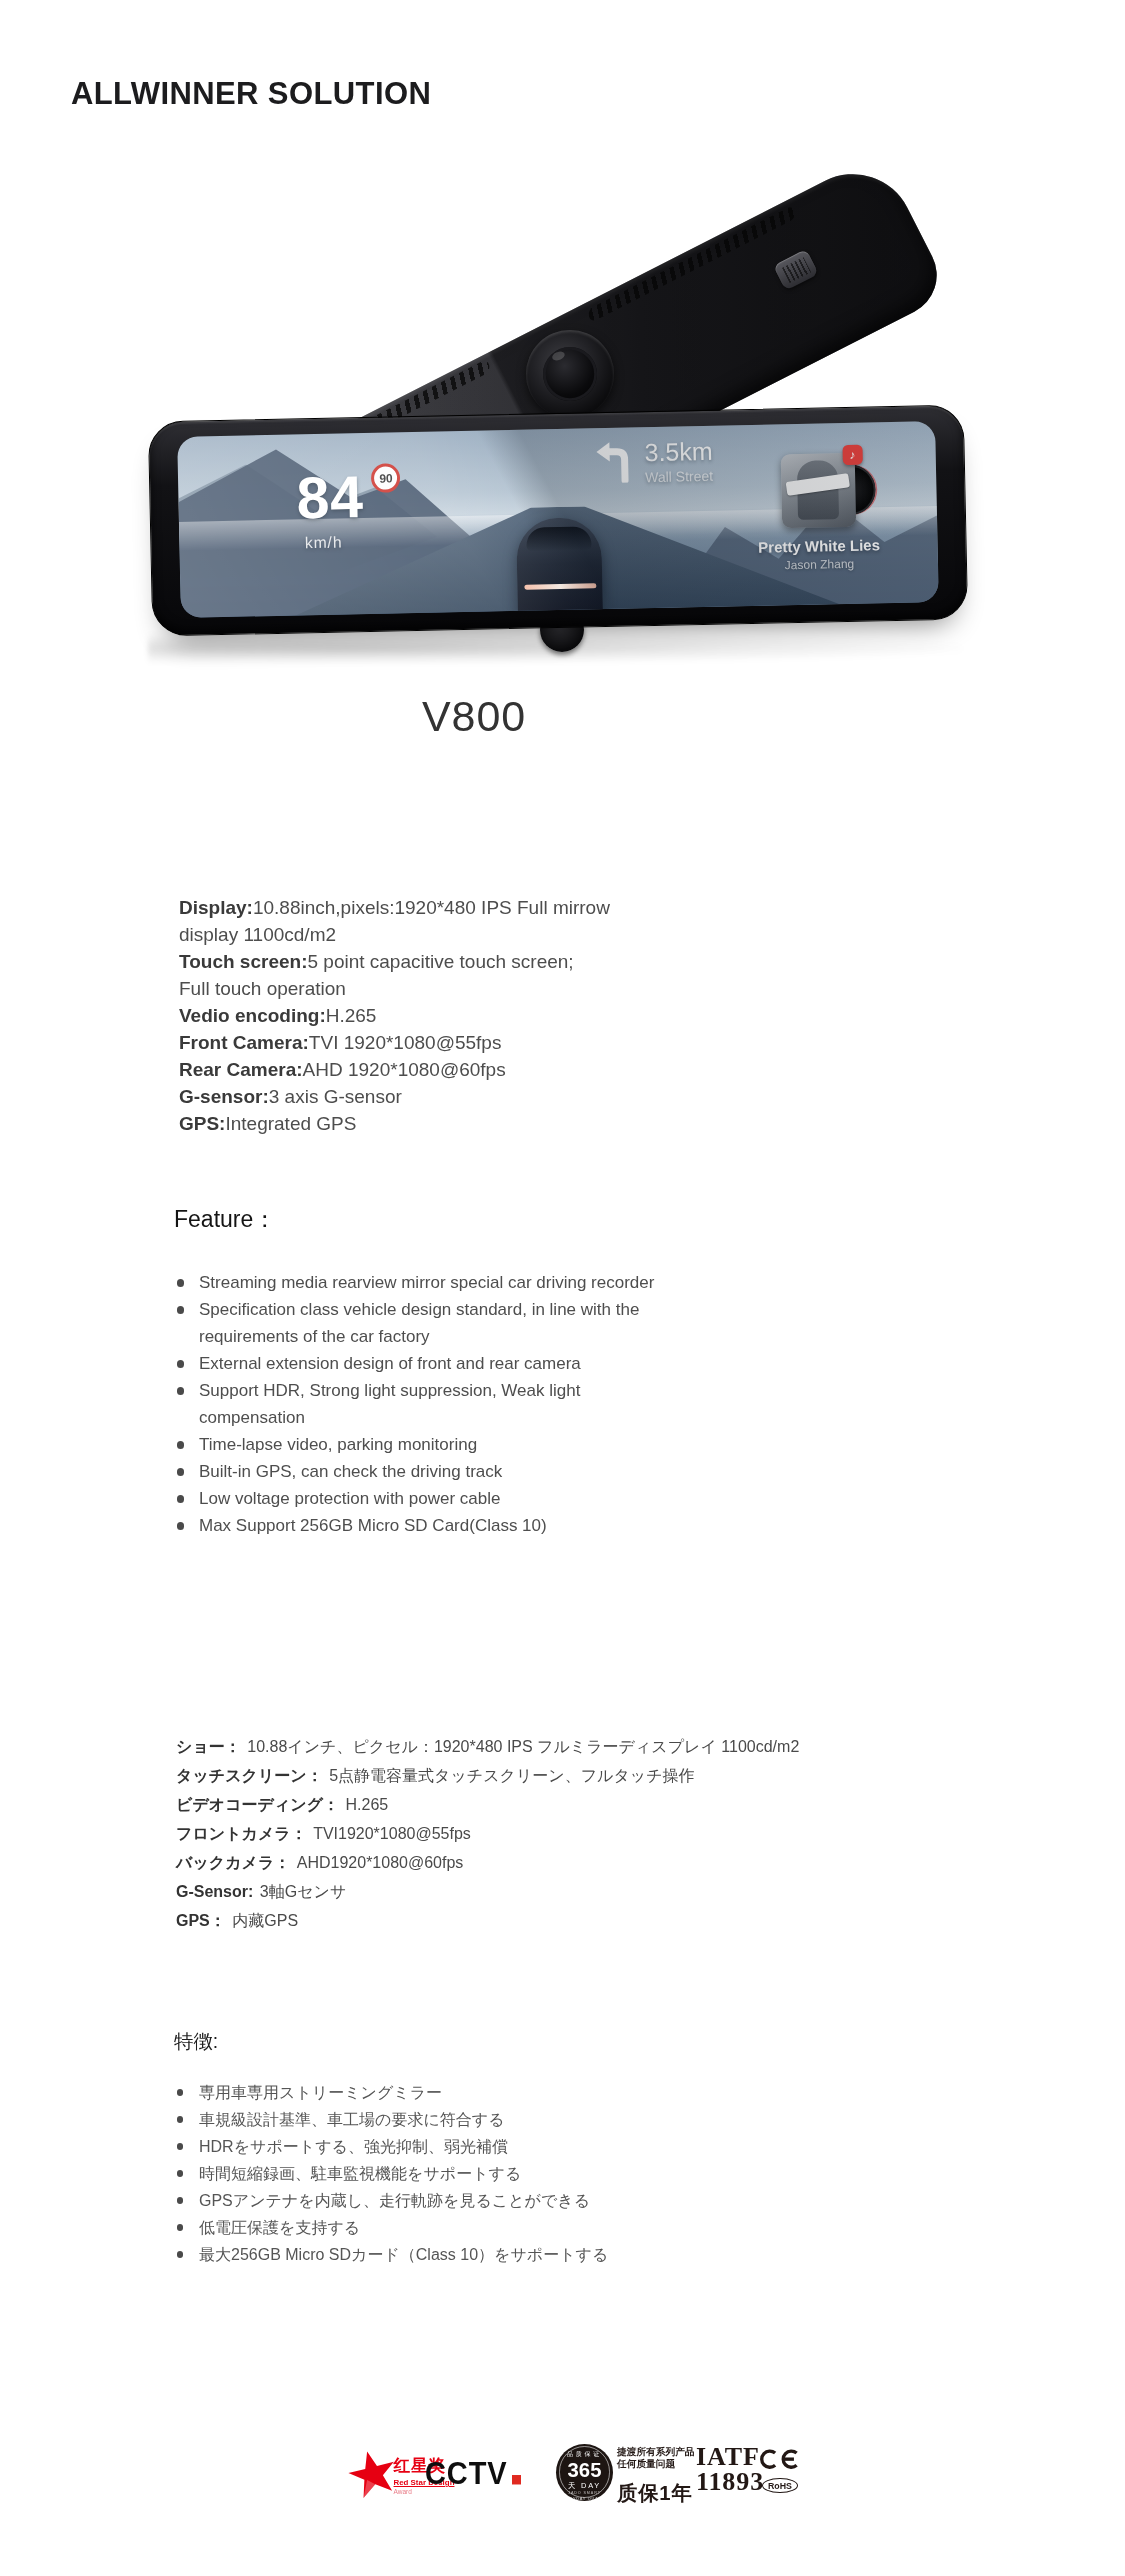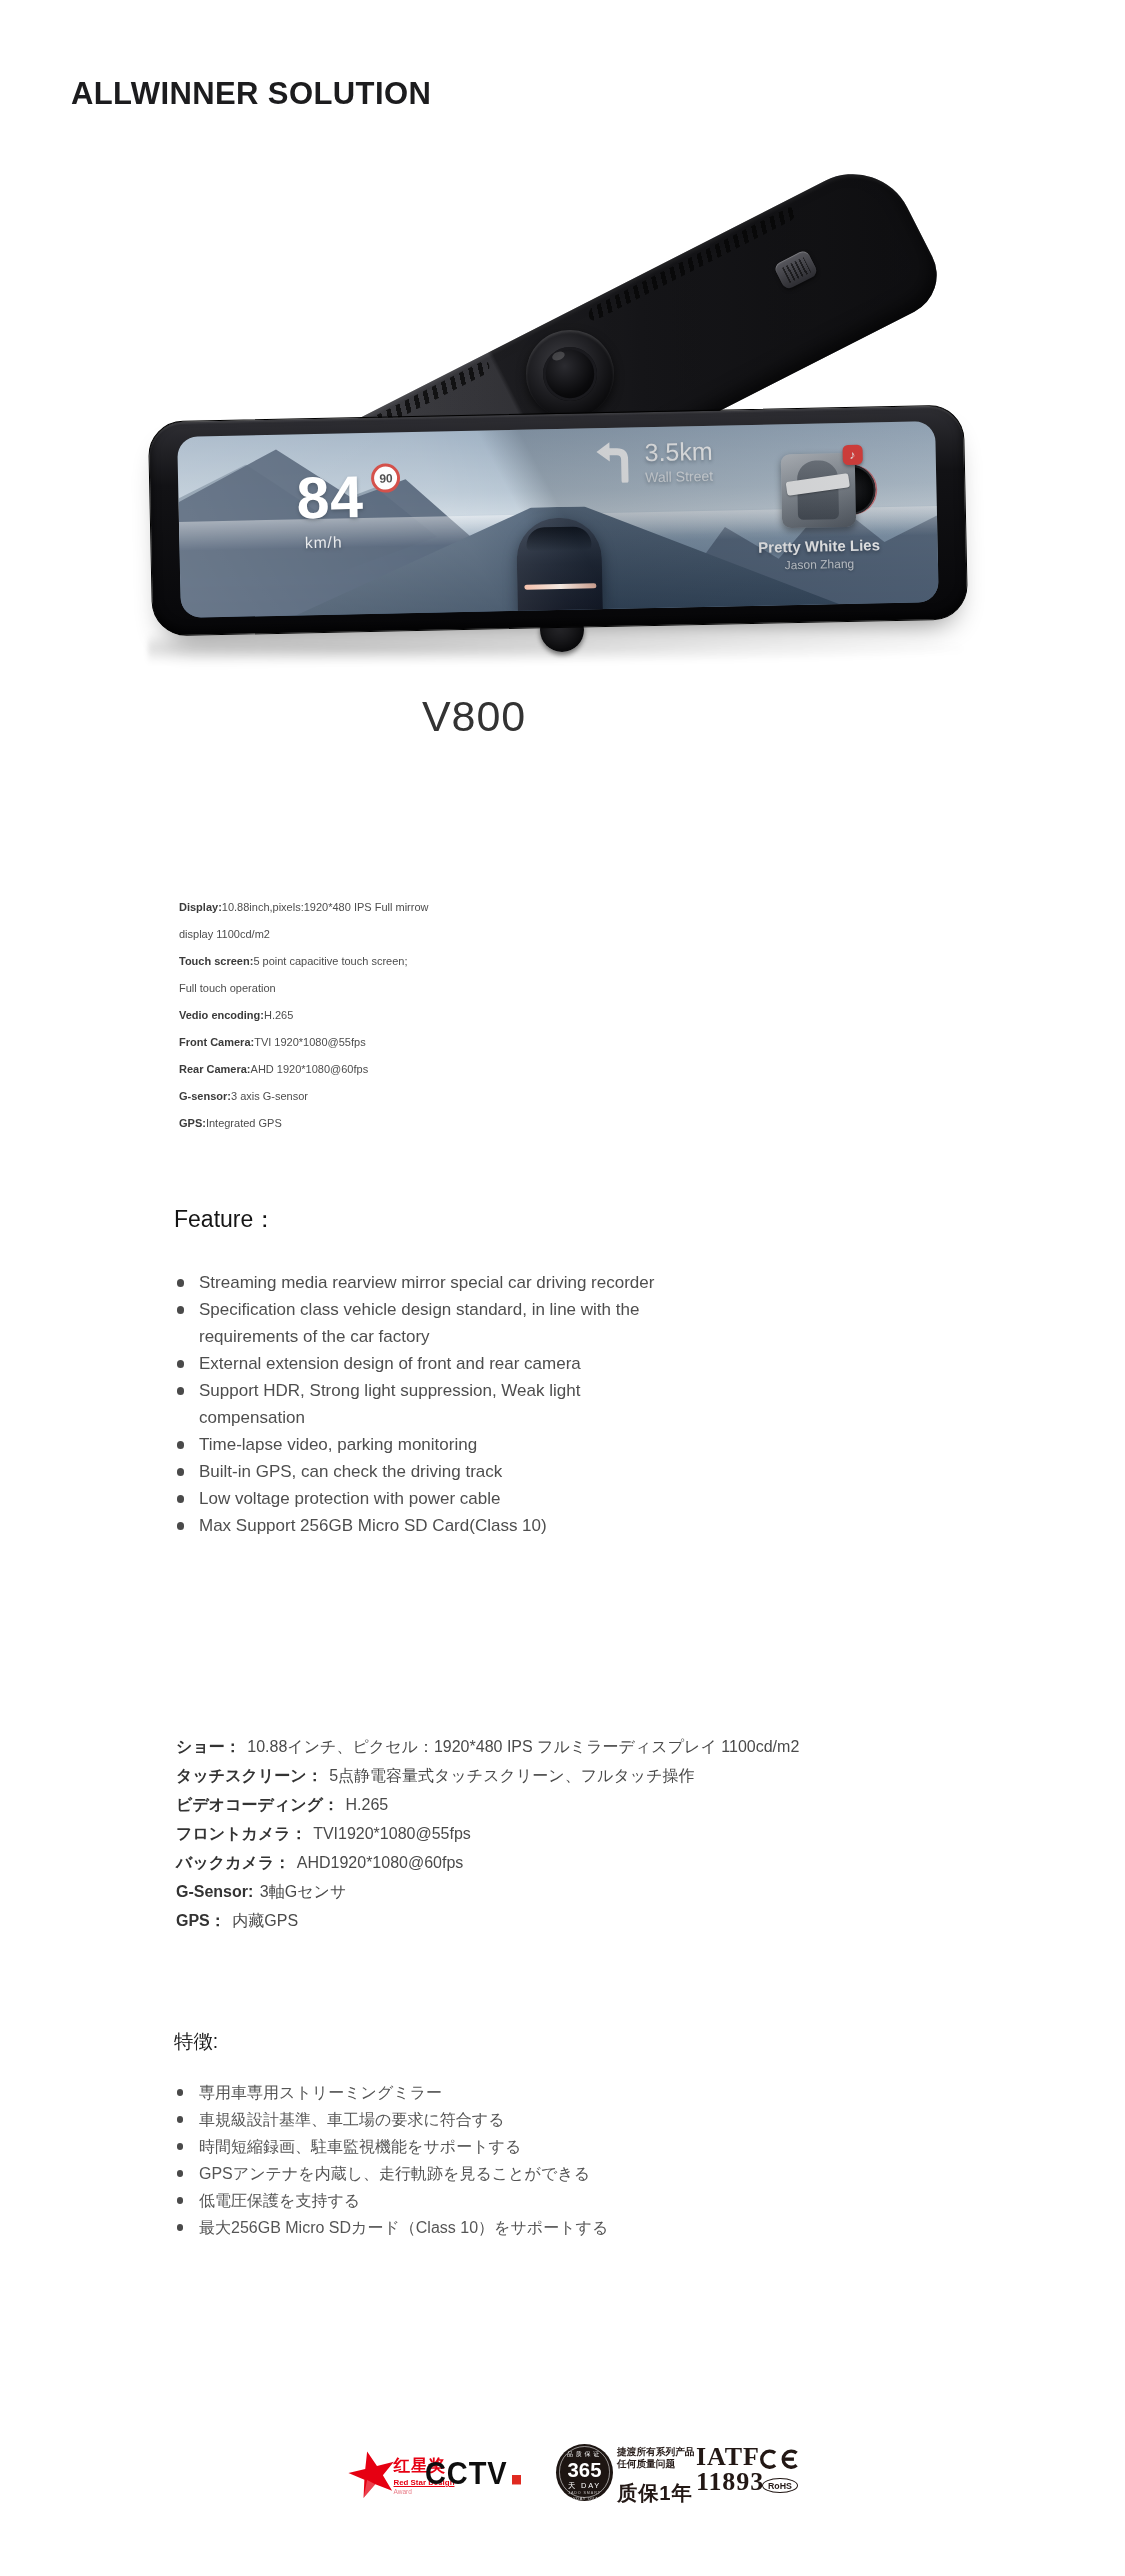--- a/index.html
+++ b/index.html
@@ -106,21 +106,21 @@
           box-shadow:0 1.8px 3.7px rgba(0,0,0,0.35);}
   .music-title{margin-top:10.2px;font-size:15px;font-weight:700;text-shadow:0 1.8px 3.7px rgba(10,20,30,0.45);}
   .music-artist{margin-top:2.8px;font-size:12px;color:rgba(255,255,255,0.75);text-shadow:0 0.9px 2.8px rgba(10,20,30,0.4);}
 
   
   .model-name{position:absolute;left:0;width:948px;top:692px;text-align:center;
           font-size:43px;font-weight:400;color:#333;letter-spacing:0.9px;}
 
   
   .specs-en{position:absolute;left:179px;top:894px;width:795px;}
-  .specs-en .spec-line{font-size:11px;line-height:27px;color:#4d4d4d;}
+  .specs-en .spec-line{font-size:19px;line-height:27px;color:#4d4d4d;}
   .spec-line b{font-weight:700;color:#3a3a3a;}
   .specs-jp{position:absolute;left:176px;top:1732px;width:879px;}
   .specs-jp .spec-line{font-size:16px;line-height:29px;color:#4a4a4a;}
   .specs-jp .spec-line b{margin-right:6.5px;color:#333;}
 
   
   .feature-heading-en{position:absolute;left:174px;top:1204px;font-size:23px;color:#141414;}
   .feat-list{margin:0;padding:0;list-style:none;}
   .features-en{position:absolute;left:174px;top:1269px;width:499px;}
   .features-en .feat-item{position:relative;padding-left:25px;font-size:17px;line-height:27px;color:#4e4e4e;}
@@ -284,20 +284,21 @@
     </div>
 
   <div class="feature-heading-jp">特徴:</div>
   <ul class="feat-list features-jp">
 
       <li class="feat-item"><span>専用車専用ストリーミングミラー</span></li>
 
       <li class="feat-item"><span>車規級設計基準、車工場の要求に符合する</span></li>
 
 
+      <li class="feat-item"><span>HDRをサポートする、強光抑制、弱光補償</span></li>
 
       <li class="feat-item"><span>時間短縮録画、駐車監視機能をサポートする</span></li>
 
       <li class="feat-item"><span>GPSアンテナを内蔵し、走行軌跡を見ることができる</span></li>
 
       <li class="feat-item"><span>低電圧保護を支持する</span></li>
 
       <li class="feat-item"><span>最大256GB Micro SDカード（Class 10）をサポートする</span></li>
     </ul>
 

